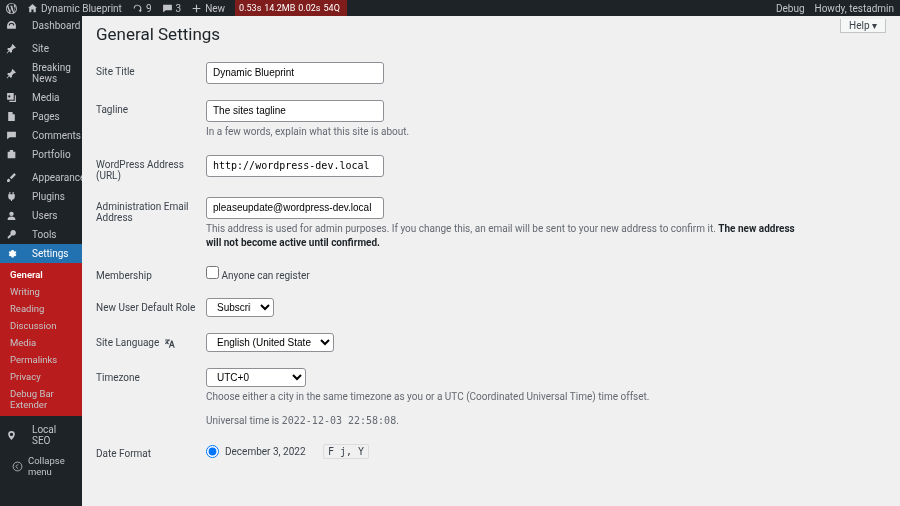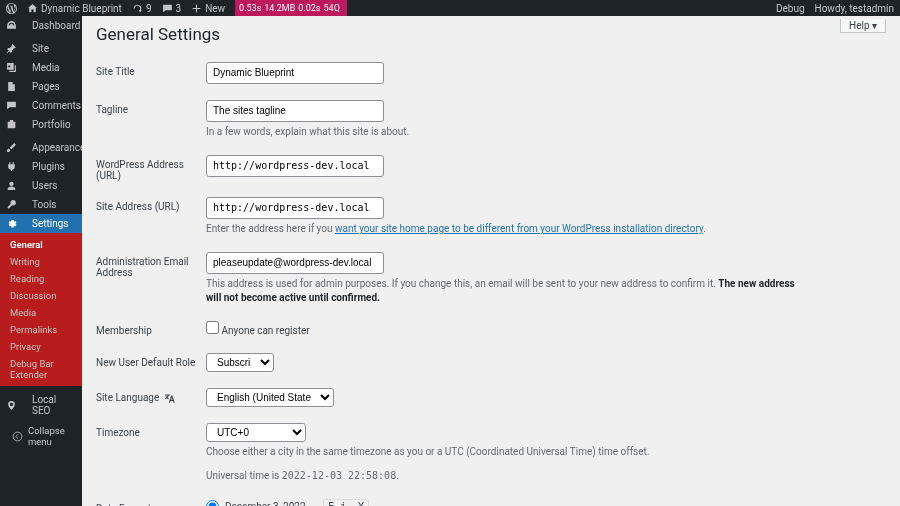--- a/index.html
+++ b/index.html
@@ -4,21 +4,21 @@
 <style>
 * { box-sizing: border-box; margin: 0; padding: 0; }
 body { font-family: -apple-system, BlinkMacSystemFont, "Segoe UI", Roboto, sans-serif; font-size: 13px; color: #3c434a; background: #f0f0f1; width: 900px; height: 506px; overflow: hidden; }
 
 
 #adminbar { position: absolute; top: 0; left: 0; right: 0; height: 16px; background: #1d2327; color: #c3c4c7; display: flex; align-items: center; font-size: 10px; padding: 0 6px; z-index: 100; }
 #adminbar .ab-left { display: flex; align-items: center; gap: 10px; }
 #adminbar .ab-right { margin-left: auto; display: flex; align-items: center; gap: 10px; }
 #adminbar .ab-item { display: flex; align-items: center; gap: 3px; cursor: pointer; }
 #adminbar svg { width: 11px; height: 11px; fill: currentColor; }
-#adminbar .qm { background: #be185d; color: #fff; padding: 0 4px; height: 16px; display: flex; align-items: center; font-size: 9px; }
+#adminbar .qm { background: #7f1d1d; color: #fff; padding: 0 4px; height: 16px; display: flex; align-items: center; font-size: 9px; }
 #adminbar .qm span { margin-right: 3px; }
 
 
 #adminmenu { position: absolute; top: 16px; left: 0; bottom: 0; width: 82px; background: #1d2327; color: #c3c4c7; font-size: 10px; overflow-y: auto; }
 #adminmenu .mi { display: flex; align-items: center; padding: 4px 6px; cursor: pointer; position: relative; gap: 15px; }
 #adminmenu .mi.current { background: #2271b1; color: #fff; }
 #adminmenu .mi.current::after { content: ""; position: absolute; right: -5px; top: 50%; margin-top: -5px; border: 5px solid transparent; border-right-color: #f0f0f1; }
 #adminmenu svg { width: 11px; height: 11px; fill: currentColor; flex-shrink: 0; }
 #adminmenu .badge { background: #d63638; color: #fff; border-radius: 8px; font-size: 8px; padding: 0 4px; min-width: 10px; text-align: center; line-height: 11px; margin-left: 2px; }
 #adminmenu .sub { background: #b91c1c; padding: 3px 0; }
@@ -102,20 +102,26 @@
     </div>
   <div class="sep"></div>
   <div class="mi">
       <svg viewBox="0 0 20 20">
         <path d="M12 2l6 6-2 2-1-1-4 4v3l-2 2-3-3-4 4-1-1 4-4-3-3 2-2h3l4-4-1-1z"></path>
       </svg>
       <span>Site</span>
     </div>
   <div class="mi">
       <svg viewBox="0 0 20 20">
+        <path d="M12 2l6 6-2 2-1-1-4 4v3l-2 2-3-3-4 4-1-1 4-4-3-3 2-2h3l4-4-1-1z"></path>
+      </svg>
+      <span>Breaking News</span>
+    </div>
+  <div class="mi">
+      <svg viewBox="0 0 20 20">
         <path d="M2 2h12v12H2V2zm4 4a2 2 0 100 4 2 2 0 000-4zm10 0h2v12H6v-2h10V6z"></path>
       </svg>
       <span>Media</span>
     </div>
   <div class="mi">
       <svg viewBox="0 0 20 20">
         <path d="M4 2h8l4 4v12H4V2zm8 0v4h4"></path>
       </svg>
       <span>Pages</span>
     </div>
@@ -205,27 +211,20 @@
       <td>
         <input type="text" class="regular-text" value="The sites tagline" style="">
         <p class="desc">In a few words, explain what this site is about.</p>
       </td>
     </tr>
     <tr>
       <th>WordPress Address (URL)</th>
       <td><input type="text" class="regular-text mono" value="http://wordpress-dev.local" style=""></td>
     </tr>
     <tr>
-      <th>Site Address (URL)</th>
-      <td>
-        <input type="text" class="regular-text mono" value="http://wordpress-dev.local" style="">
-        <p class="desc"><span>Enter the address here if you </span><a href="#">want your site home page to be different from your WordPress installation directory</a>.</p>
-      </td>
-    </tr>
-    <tr>
       <th>Administration Email Address</th>
       <td>
         <input type="text" class="regular-text" value="pleaseupdate@wordpress-dev.local" style="">
         <p class="desc"><span>This address is used for admin purposes. If you change this, an email will be sent to your new address to confirm it. </span><strong>The new address will not become active until confirmed.</strong></p>
       </td>
     </tr>
     <tr>
       <th>Membership</th>
       <td><label style="font-size:10px"><input type="checkbox" style=""> <span>Anyone can register</span></label></td>
     </tr>

